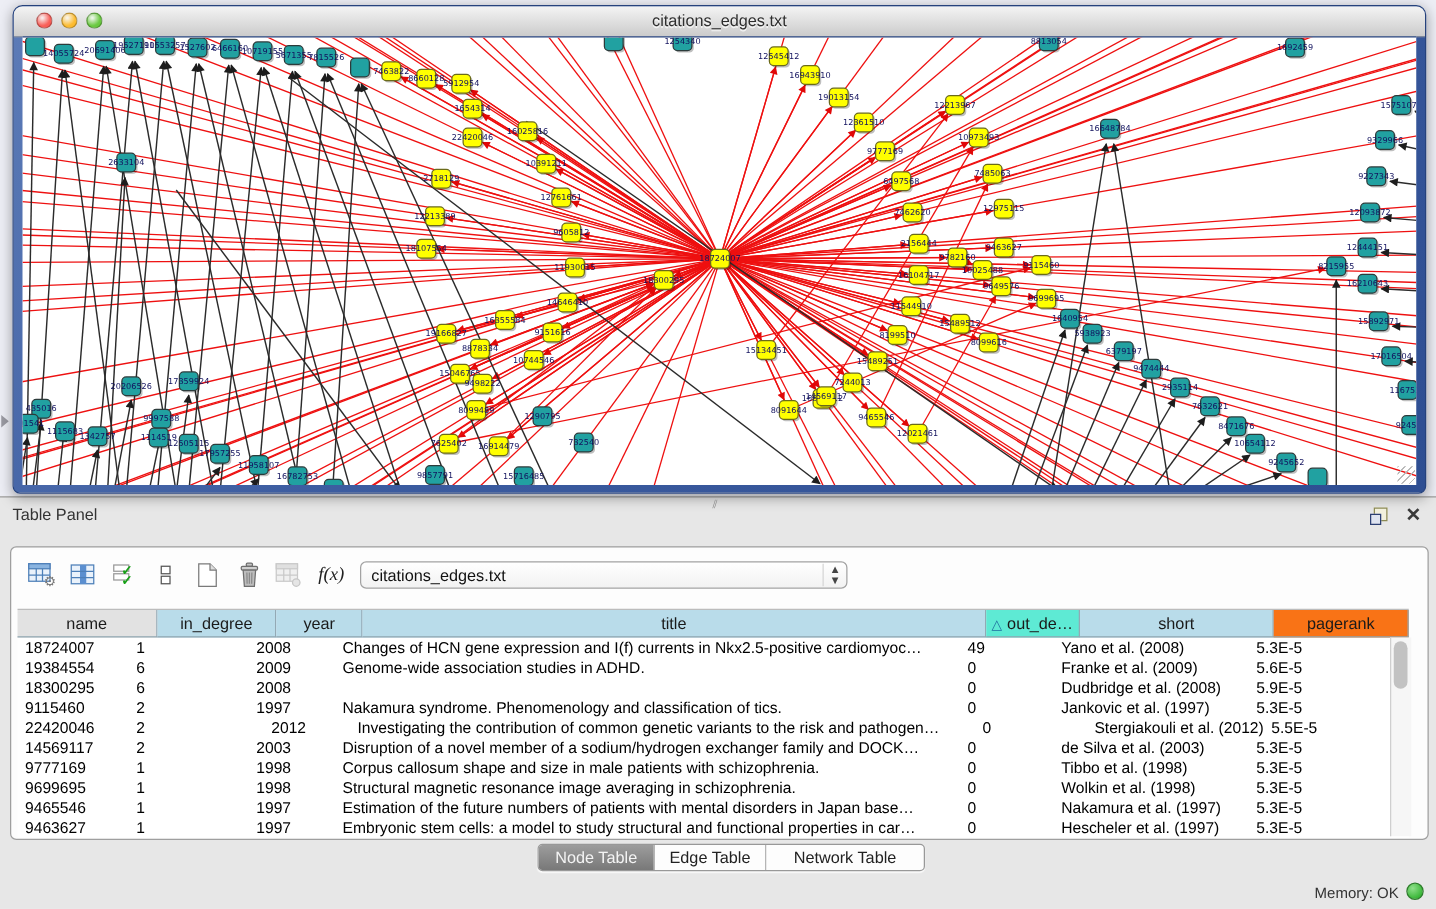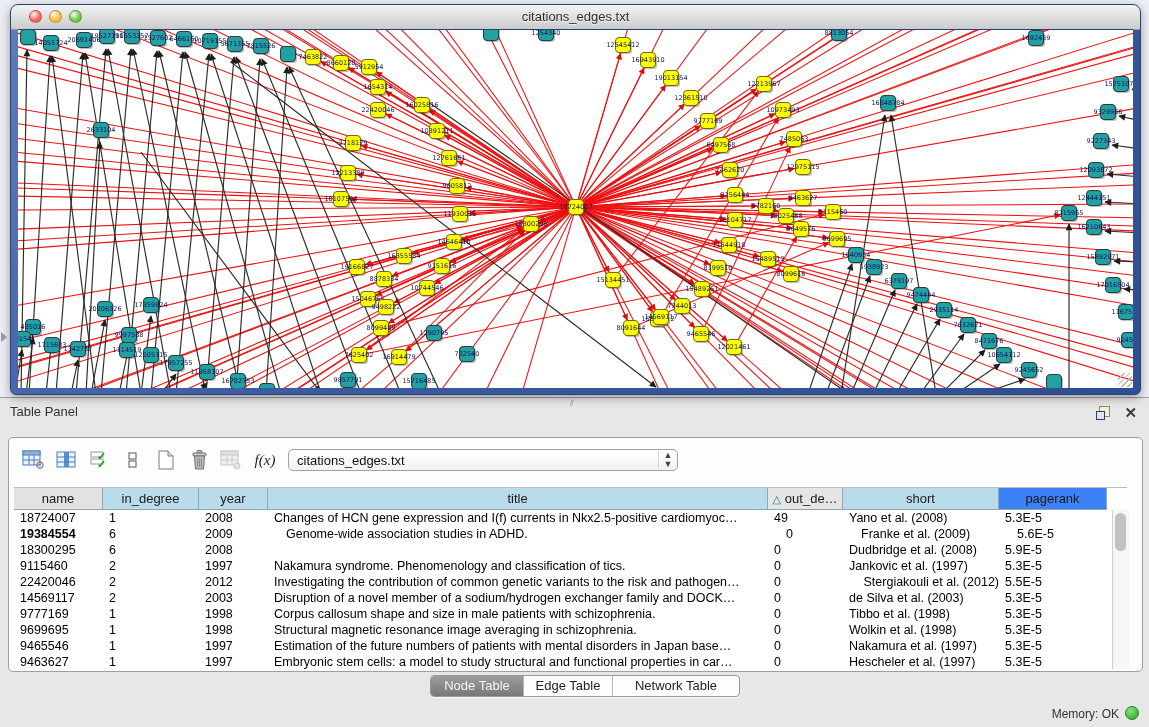--- a/index.html
+++ b/index.html
@@ -689,43 +689,43 @@
       <span class="fx-label">f(x)</span>
     </div>
   </div>
   <div class="combo">
     <span class="val">citations_edges.txt</span>
     <span class="arrows">▲<br>▼</span>
   </div>
 
   <div class="dtable">
     <div class="thead" id="thead">
-        <div class="hcell" style="width: 89px; background: rgb(226, 226, 226);"><span>name</span></div>
+        <div class="hcell" style="width: 112px; background: rgb(226, 226, 226);"><span>name</span></div>
         <div class="hcell" style="width: 96px; background: rgb(185, 220, 234);"><span>in_degree</span></div>
         <div class="hcell" style="width: 69px; background: rgb(185, 220, 234);"><span>year</span></div>
         <div class="hcell" style="width: 500px; background: rgb(185, 220, 234);"><span>title</span></div>
-        <div class="hcell" style="width: 75px; background: #e5e5e5;"><span class="sortind">△</span><span>out_de…</span></div>
+        <div class="hcell" style="width: 75px; background: #5eead4;"><span class="sortind">△</span><span>out_de…</span></div>
         <div class="hcell" style="width: 156px; background: rgb(185, 220, 234);"><span>short</span></div>
-        <div class="hcell" style="width: 108px; background: #3b82f6;"><span>pagerank</span></div>
+        <div class="hcell" style="width: 108px; background: #f97316;"><span>pagerank</span></div>
       </div>
     <div class="tbody" id="tbody">
         <div class="trow">
           <div class="tcell" style="width: 89px;">18724007</div>
           <div class="tcell" style="width: 96px;">1</div>
           <div class="tcell" style="width: 69px;">2008</div>
           <div class="tcell" style="width: 500px;">Changes of HCN gene expression and I(f) currents in Nkx2.5-positive cardiomyoc…</div>
           <div class="tcell" style="width: 75px;">49</div>
           <div class="tcell" style="width: 156px;">Yano et al. (2008)</div>
           <div class="tcell" style="width: 108px;">5.3E-5</div>
         </div>
         <div class="trow">
-          <div class="tcell" style="width: 89px; font-weight: bold;">19384554</div>
+          <div class="tcell" style="width: 89px;">19384554</div>
           <div class="tcell" style="width: 96px;">6</div>
           <div class="tcell" style="width: 69px;">2009</div>
-          <div class="tcell" style="width: 500px; margin-left: 12px;">Genome-wide association studies in ADHD.</div>
+          <div class="tcell" style="width: 500px;">Genome-wide association studies in ADHD.</div>
           <div class="tcell" style="width: 75px;">0</div>
           <div class="tcell" style="width: 156px;">Franke et al. (2009)</div>
           <div class="tcell" style="width: 108px;">5.6E-5</div>
         </div>
         <div class="trow">
           <div class="tcell" style="width: 89px;">18300295</div>
           <div class="tcell" style="width: 96px;">6</div>
           <div class="tcell" style="width: 69px;">2008</div>
           <div class="tcell" style="width: 500px; margin-top: 40px;">Estimation of significance thresholds for genomewide association scans.</div>
           <div class="tcell" style="width: 75px;">0</div>
@@ -737,21 +737,21 @@
           <div class="tcell" style="width: 96px;">2</div>
           <div class="tcell" style="width: 69px;">1997</div>
           <div class="tcell" style="width: 500px;">Nakamura syndrome. Phenomenology and classification of tics.</div>
           <div class="tcell" style="width: 75px;">0</div>
           <div class="tcell" style="width: 156px;">Jankovic et al. (1997)</div>
           <div class="tcell" style="width: 108px;">5.3E-5</div>
         </div>
         <div class="trow">
           <div class="tcell" style="width: 89px;">22420046</div>
           <div class="tcell" style="width: 96px;">2</div>
-          <div class="tcell" style="width: 69px;">2012</div>
+          <div class="tcell" style="width: 69px; margin-left: 12px;">2012</div>
           <div class="tcell" style="width: 500px;">Investigating the contribution of common genetic variants to the risk and pathogen…</div>
           <div class="tcell" style="width: 75px;">0</div>
           <div class="tcell" style="width: 156px; text-align: right;">Stergiakouli et al. (2012)</div>
           <div class="tcell" style="width: 108px;">5.5E-5</div>
         </div>
         <div class="trow">
           <div class="tcell" style="width: 89px;">14569117</div>
           <div class="tcell" style="width: 96px;">2</div>
           <div class="tcell" style="width: 69px;">2003</div>
           <div class="tcell" style="width: 500px;">Disruption of a novel member of a sodium/hydrogen exchanger family and DOCK…</div>

